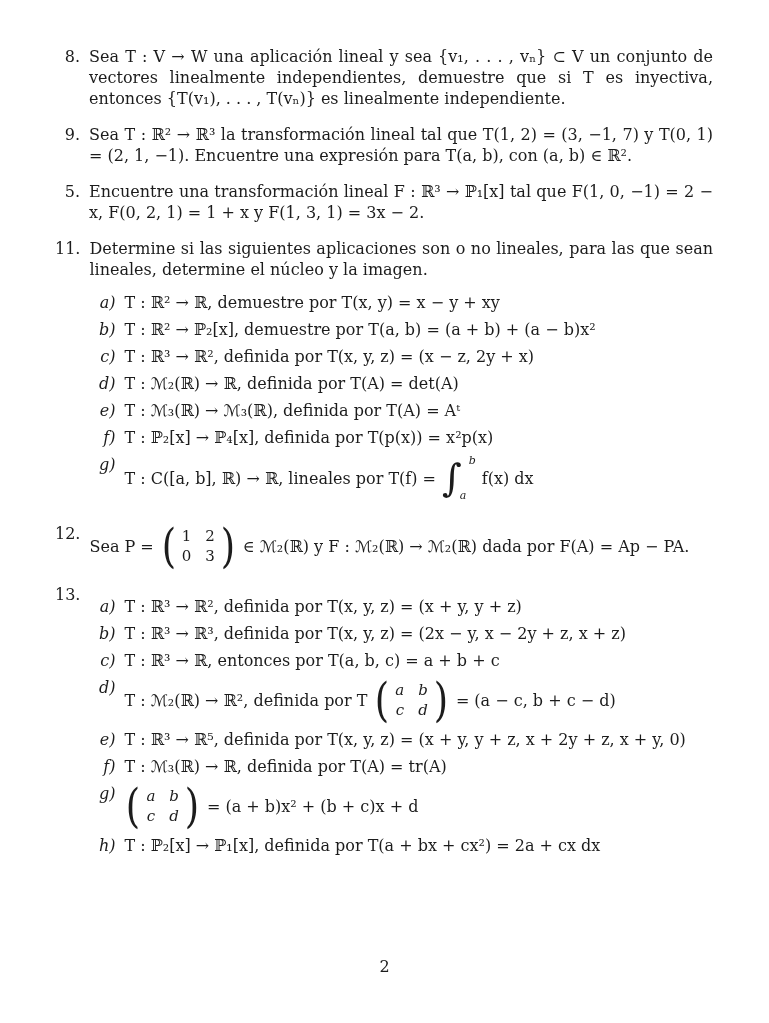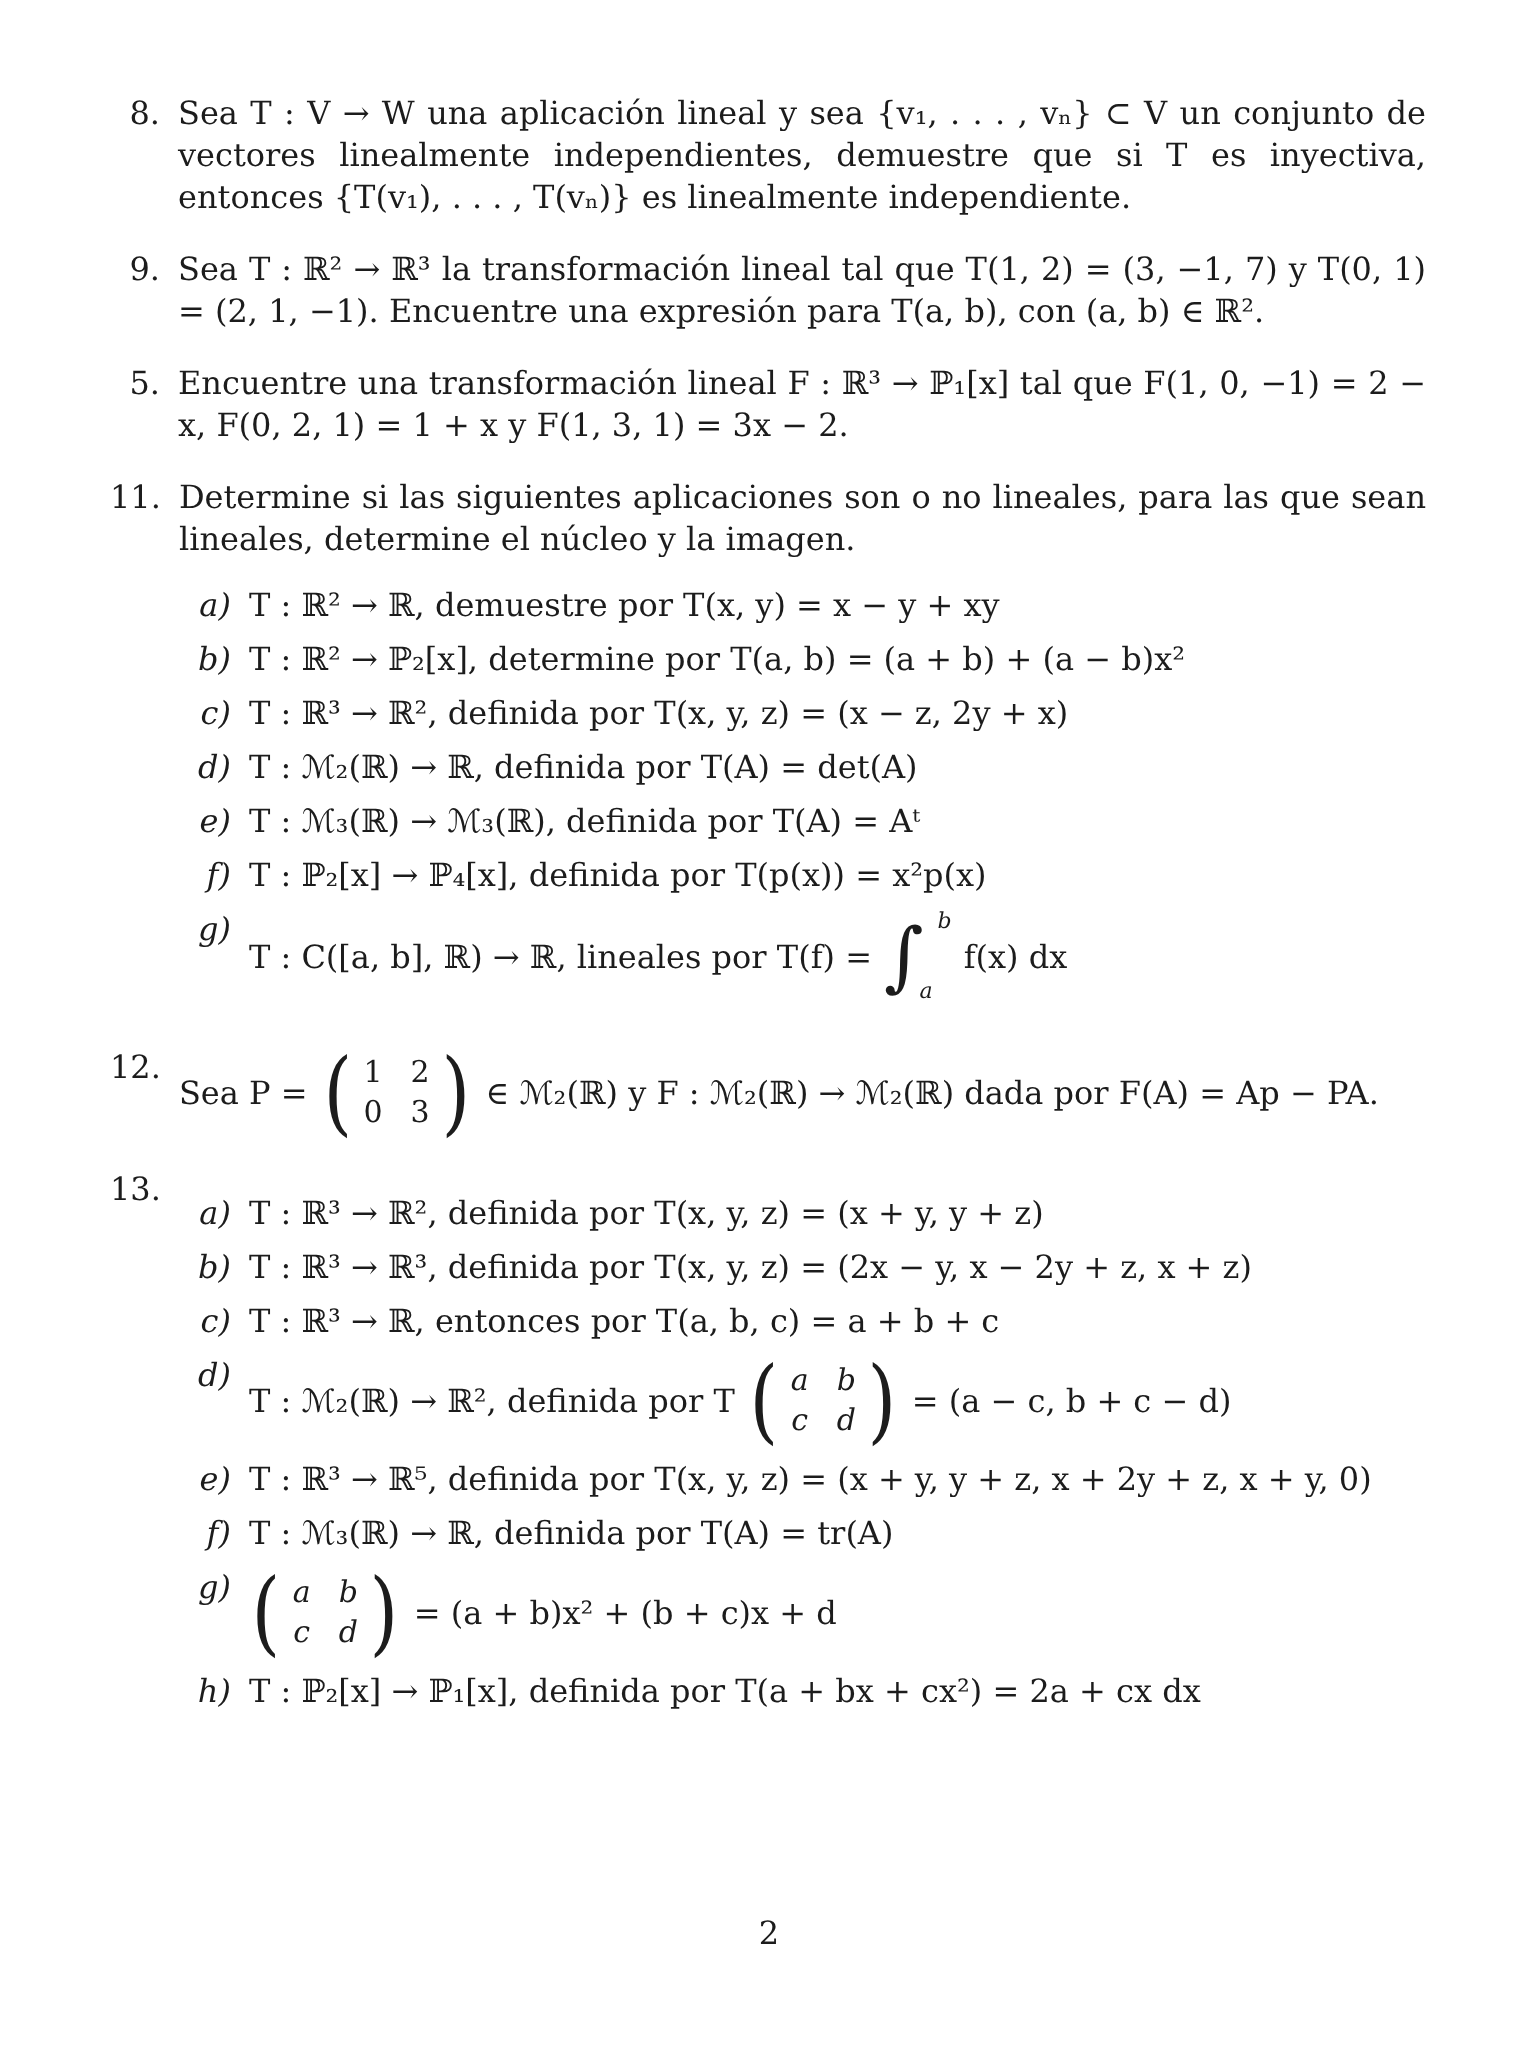--- a/index.html
+++ b/index.html
@@ -72,21 +72,21 @@
       <span class="problem-label">11.</span>
       <div class="problem-body">
         <div class="problem-text">Determine si las siguientes aplicaciones son o no lineales, para las que sean lineales, determine el núcleo y la imagen.</div>
         <div class="sub-list">
           <div class="sub-item">
             <span class="sub-label">a)</span>
             <span class="sub-text">T : ℝ² → ℝ, demuestre por T(x, y) = x − y + xy</span>
           </div>
           <div class="sub-item">
             <span class="sub-label">b)</span>
-            <span class="sub-text">T : ℝ² → ℙ₂[x], determine por T(a, b) = (a + b) + (a − b)x²</span>
+            <span class="sub-text">T : ℝ² → ℙ₂[x], demuestre por T(a, b) = (a + b) + (a − b)x²</span>
           </div>
           <div class="sub-item">
             <span class="sub-label">c)</span>
             <span class="sub-text">T : ℝ³ → ℝ², definida por T(x, y, z) = (x − z, 2y + x)</span>
           </div>
           <div class="sub-item">
             <span class="sub-label">d)</span>
             <span class="sub-text">T : ℳ₂(ℝ) → ℝ, definida por T(A) = det(A)</span>
           </div>
           <div class="sub-item">

